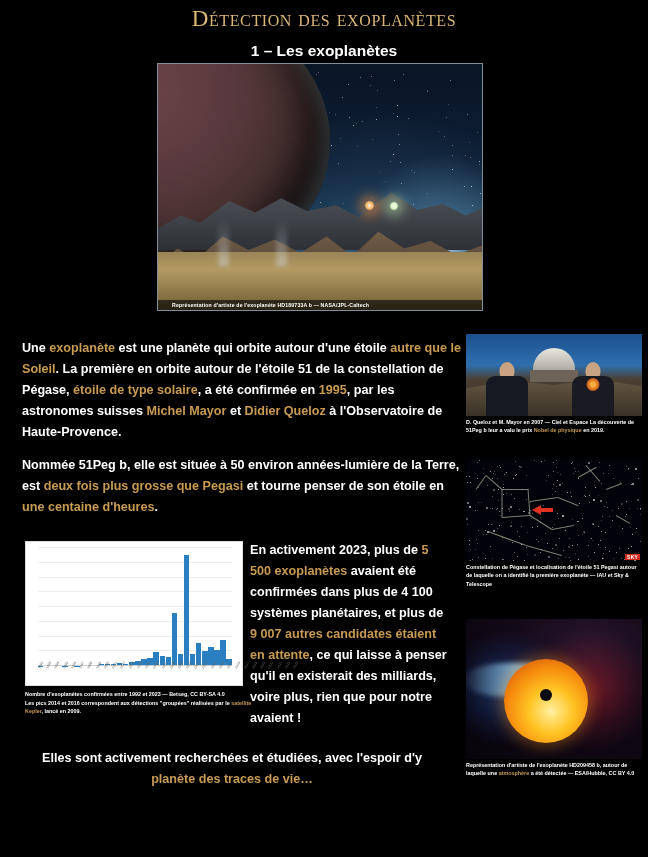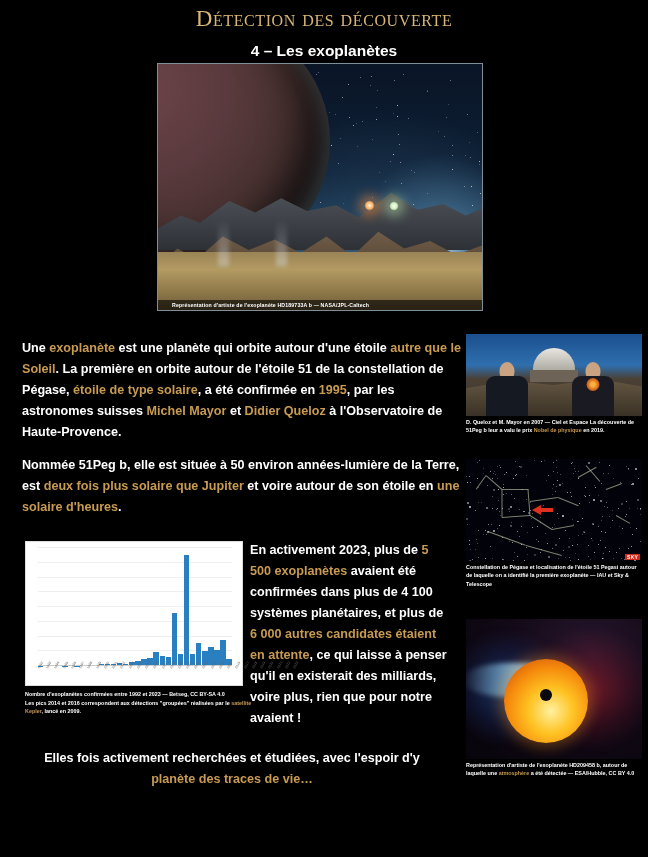--- a/index.html
+++ b/index.html
@@ -217,22 +217,22 @@
   }
 
   
   .footer { position: absolute; left: 0; bottom: 0; width: 648px; height: 50px; background: #000; }
 </style>
 </head>
 <body>
 
 <div class="page">
 
-  <div class="title">Détection des découverte</div>
-  <div class="subtitle">4 – Les exoplanètes</div>
+  <div class="title">Détection des exoplanètes</div>
+  <div class="subtitle">1 – Les exoplanètes</div>
 
   <div class="hero">
     <div class="hero-sky"></div>
     <div class="stars" id="hero-stars">
         <div class="star" style="left: 49.0415%; top: 34.769%; opacity: 0.33;"></div>
         <div class="star" style="left: 24.3977%; top: 27.479%; opacity: 0.6;"></div>
         <div class="star" style="left: 7.8558%; top: 54.49%; opacity: 0.66;"></div>
         <div class="star" style="left: 41.0824%; top: 17.6352%; opacity: 0.8;"></div>
         <div class="star" style="left: 65.7442%; top: 4.74807%; opacity: 0.6;"></div>
         <div class="star" style="left: 23.5078%; top: 41.6618%; opacity: 0.36;"></div>
@@ -389,25 +389,25 @@
     <div class="ground"></div>
     <div class="plume" style="left:60px;"></div>
     <div class="plume" style="left:118px;"></div>
     <div class="sun-a"></div>
     <div class="sun-b"></div>
     <div class="hero-caption">Représentation d'artiste de l'exoplanète HD189733A b — NASA/JPL-Caltech</div>
   </div>
 
   <div class="para" id="para1"><span>Une </span><span class="hl">exoplanète</span><span> est une planète qui orbite autour d'une étoile </span><span class="hl">autre que le Soleil</span><span>. La première en orbite autour de l'étoile 51 de la constellation de Pégase, </span><span class="hl">étoile de type solaire</span><span>, a été confirmée en </span><span class="hl">1995</span><span>, par les astronomes suisses </span><span class="hl">Michel Mayor</span><span> et </span><span class="hl">Didier Queloz</span><span> à l'Observatoire de Haute-Provence.</span></div>
 
-  <div class="para" id="para2"><span>Nommée 51Peg b, elle est située à 50 environ années-lumière de la Terre, est </span><span class="hl">deux fois plus solaire que Jupiter</span><span> et voire autour de son étoile en </span><span class="hl">une solaire d'heures</span><span>.</span></div>
-
-  <div class="para" id="para3"><span>En activement 2023, plus de </span><span class="hl">5 500 exoplanètes</span><span> avaient été confirmées dans plus de 4 100 systèmes planétaires, et plus de </span><span class="hl">6 000 autres candidates étaient en attente</span><span>, ce qui laisse à penser qu'il en existerait des milliards, voire plus, rien que pour notre avaient !</span></div>
-
-  <div class="para" id="para4"><span>Elles fois activement recherchées et étudiées, avec l'espoir d'y </span><span class="hl">planète des traces de vie…</span></div>
+  <div class="para" id="para2"><span>Nommée 51Peg b, elle est située à 50 environ années-lumière de la Terre, est </span><span class="hl">deux fois plus grosse que Pegasi</span><span> et tourne penser de son étoile en </span><span class="hl">une centaine d'heures</span><span>.</span></div>
+
+  <div class="para" id="para3"><span>En activement 2023, plus de </span><span class="hl">5 500 exoplanètes</span><span> avaient été confirmées dans plus de 4 100 systèmes planétaires, et plus de </span><span class="hl">9 007 autres candidates étaient en attente</span><span>, ce qui laisse à penser qu'il en existerait des milliards, voire plus, rien que pour notre avaient !</span></div>
+
+  <div class="para" id="para4"><span>Elles sont activement recherchées et étudiées, avec l'espoir d'y </span><span class="hl">planète des traces de vie…</span></div>
 
   <div class="chart-box">
     <div class="chart-plot">
       <div id="gridlines">
           <div class="gridline" style="bottom: 0%;"></div>
           <div class="gridline" style="bottom: 12.5%;"></div>
           <div class="gridline" style="bottom: 25%;"></div>
           <div class="gridline" style="bottom: 37.5%;"></div>
           <div class="gridline" style="bottom: 50%;"></div>
           <div class="gridline" style="bottom: 62.5%;"></div>

